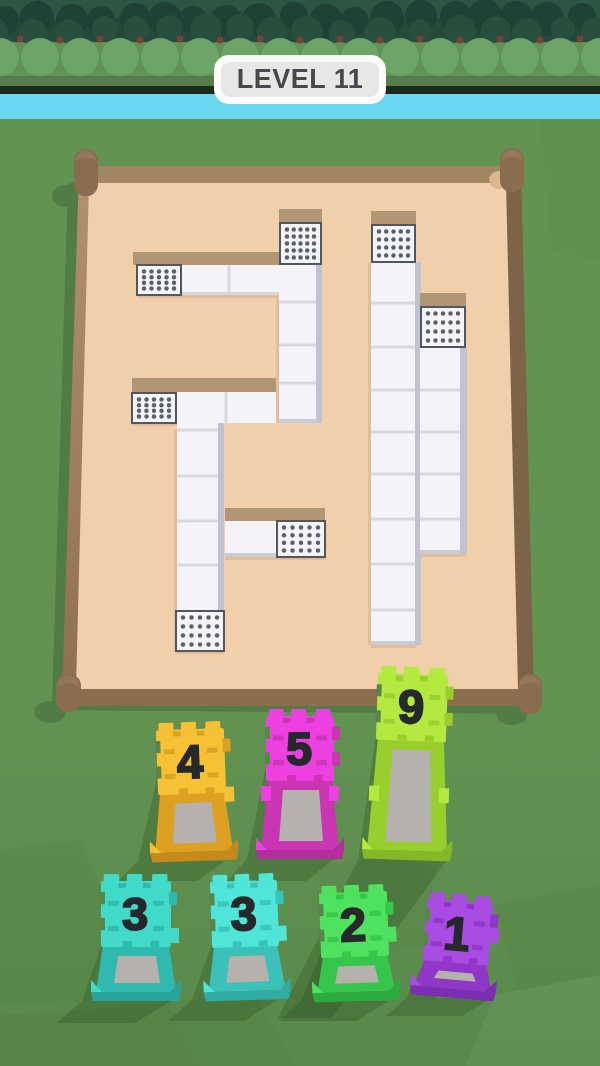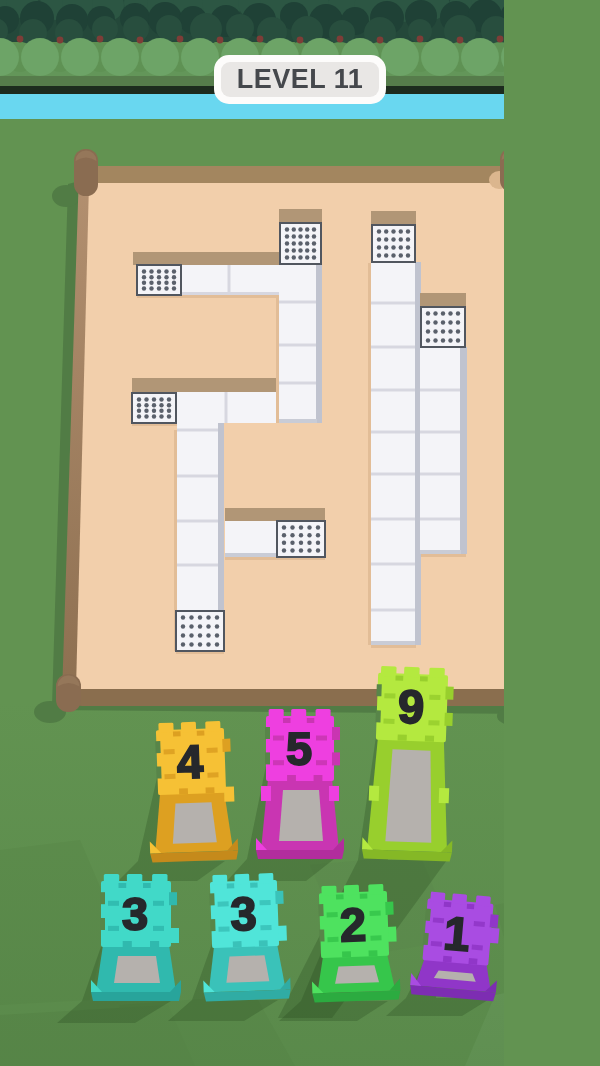--- a/index.html
+++ b/index.html
@@ -1,16 +1,16 @@
 <!DOCTYPE html>
 <html><head>
 <meta charset="utf-8">
 <style>
 html,body{margin:0;padding:0;background:#629351;}
-#stage{position:relative;width:504px;height:1066px;overflow:hidden;}
+#stage{position:relative;width:600px;height:1066px;overflow:hidden;}
 </style>
 </head>
 <body>
 <div id="stage">
 <svg width="600" height="1066" viewBox="0 0 600 1066">
 
 <rect x="0" y="0" width="600" height="1066" fill="#629351"></rect>
 
 <polygon points="0,850 80,840 110,910 90,1000 0,1005" fill="#5e8e4d"></polygon>
 <polygon points="120,1005 255,995 295,1066 110,1066" fill="#5e8e4d"></polygon>

